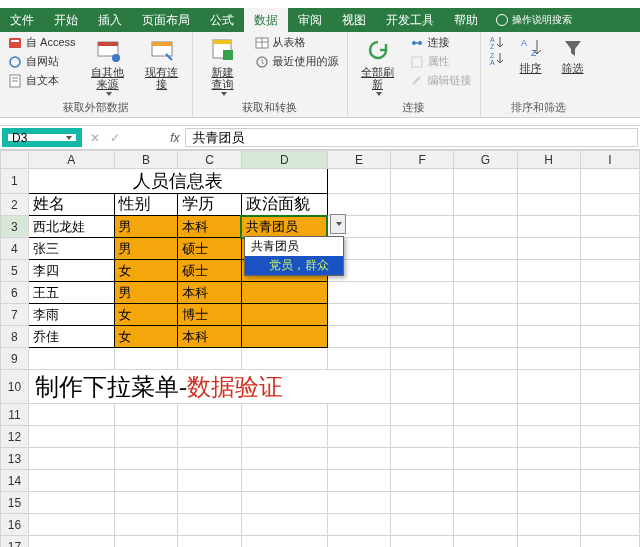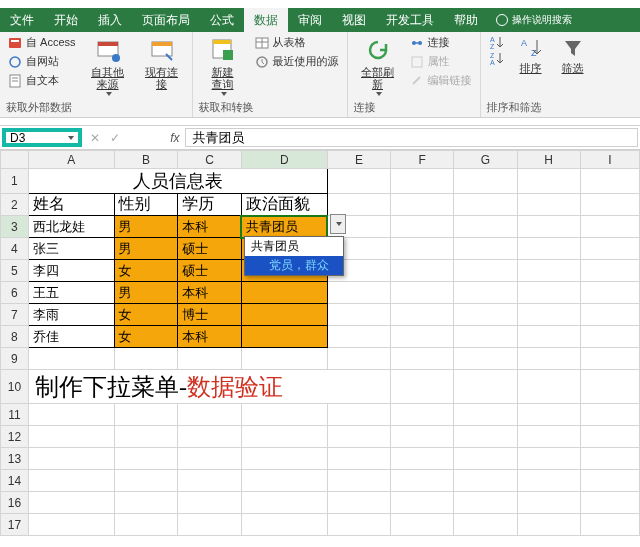--- a/index.html
+++ b/index.html
@@ -60,21 +60,21 @@
     flex-direction: column;
     padding: 2px 6px 0 6px;
   }
   .group-body {
     flex: 1;
     display: flex;
     align-items: flex-start;
     gap: 6px;
   }
   .group-label {
-    text-align: left;
+    text-align: center;
     font-size: 11px;
     color: #555;
     padding: 2px 0;
   }
   .stack {
     display: flex;
     flex-direction: column;
     gap: 2px;
   }
   .small-btn {
@@ -119,21 +119,21 @@
   
   .fbar {
     display: flex;
     align-items: stretch;
     height: 24px;
     border-bottom: 1px solid #d0d0d0;
     background: #fff;
   }
   .namebox {
     width: 80px;
-    border: 4px solid #14b8a6;
+    border: 6px solid #14b8a6;
     margin: 2px;
     display: flex;
     align-items: center;
     padding: 0 4px;
     font-size: 12px;
     background: #fff;
   }
   .namebox .chev { margin-left: auto; }
   .fx-ctrl {
     display: flex;
@@ -227,21 +227,21 @@
     font-family: "SimSun", serif;
     box-shadow: 2px 2px 4px rgba(0,0,0,0.3);
     z-index: 10;
   }
   .dd-list div {
     padding: 1px 6px;
     white-space: nowrap;
   }
   .dd-list div.hi {
     background: #1a52c4;
-    color: #7dd3fc;
+    color: #bef264;
     padding-left: 24px;
   }
   .note {
     font-size: 24px;
     font-family: "SimSun", serif;
     padding-left: 2px;
     margin-top: 40px;
   }
   .note .red { color: #d03020; }
 </style>
@@ -653,20 +653,32 @@
           <td></td>
           <td></td>
           <td></td>
           <td></td>
           <td></td>
           <td></td>
           <td></td>
           <td></td>
         </tr>
     <tr>
+          <td class="rowhdr">15</td>
+          <td></td>
+          <td></td>
+          <td></td>
+          <td></td>
+          <td></td>
+          <td></td>
+          <td></td>
+          <td></td>
+          <td></td>
+        </tr>
+    <tr>
           <td class="rowhdr">16</td>
           <td></td>
           <td></td>
           <td></td>
           <td></td>
           <td></td>
           <td></td>
           <td></td>
           <td></td>
           <td></td>

